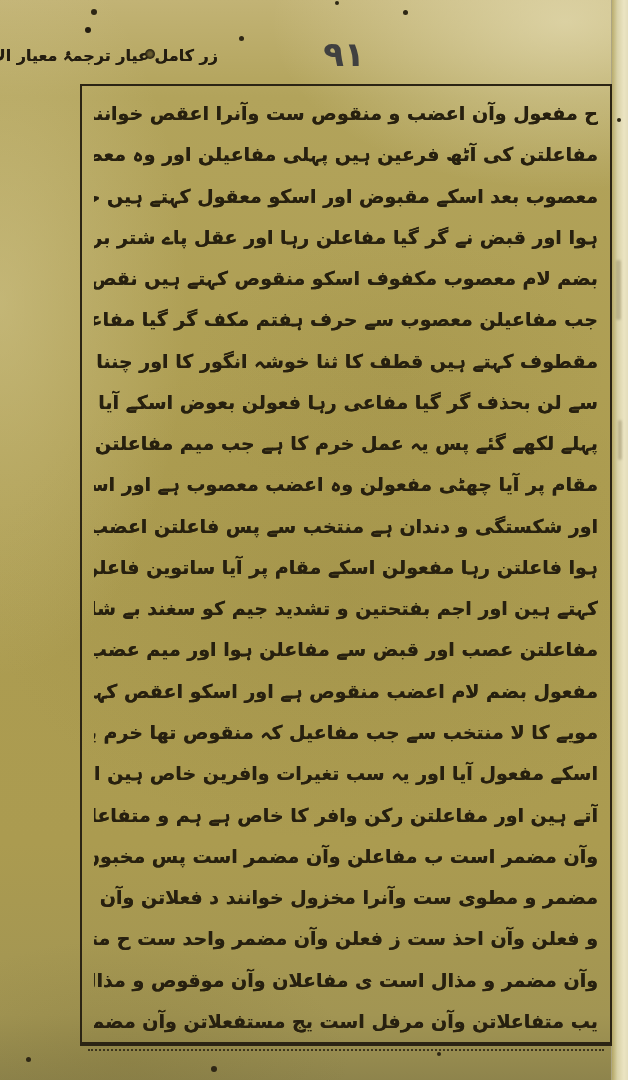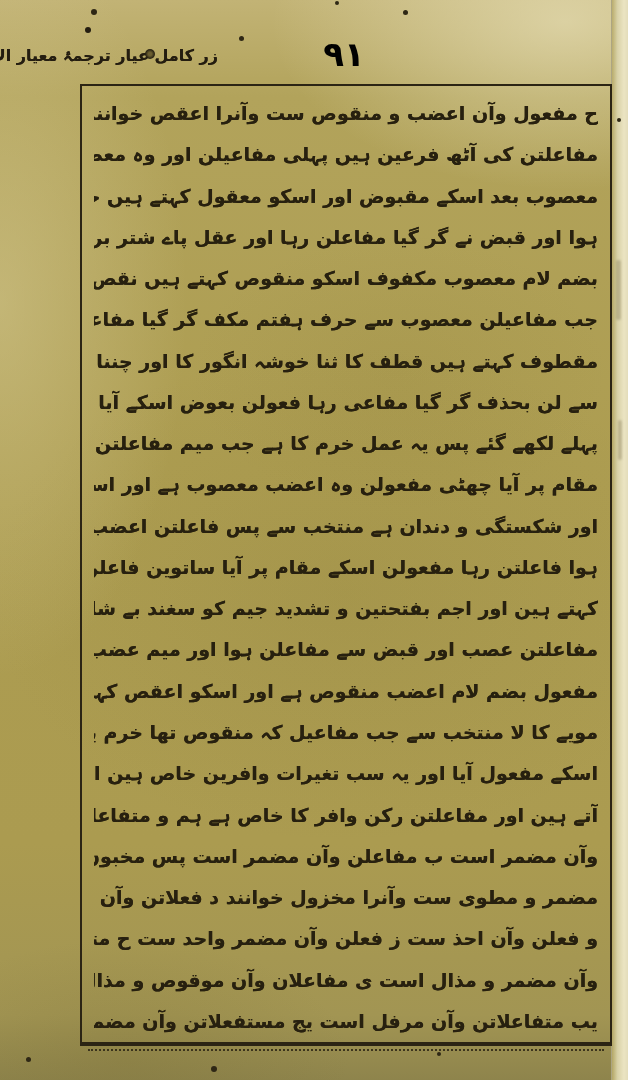--- a/index.html
+++ b/index.html
@@ -30,21 +30,21 @@
     position:absolute; left:76px; top:46px; width:142px;
     direction:rtl; text-align:left;
     font-size:16px; font-weight:bold; color:#241d10;
     white-space:nowrap; overflow:visible;
     text-shadow:0 0 0.5px rgba(36,29,16,0.9);
   }
   .title-dot { position:absolute; left:85px; top:27px; width:6px; height:6px; border-radius:50%; background:#241d10; }
 
   .page-number {
     position:absolute; left:289px; top:34px; width:110px;
-    text-align:center; font-size:34px; font-weight:bold; color:#000000;
+    text-align:center; font-size:34px; font-weight:bold; color:#404040;
   }
 
   .frame {
     position:absolute; left:80px; top:84px; width:532px; height:962px;
     box-sizing:border-box;
     border:2px solid #2b2414;
     border-bottom-width:4px;
     background:
       radial-gradient(ellipse 300px 200px at 60% 30%, rgba(125,110,45,0.10), rgba(125,110,45,0) 70%),
       rgba(0,0,0,0.0);

